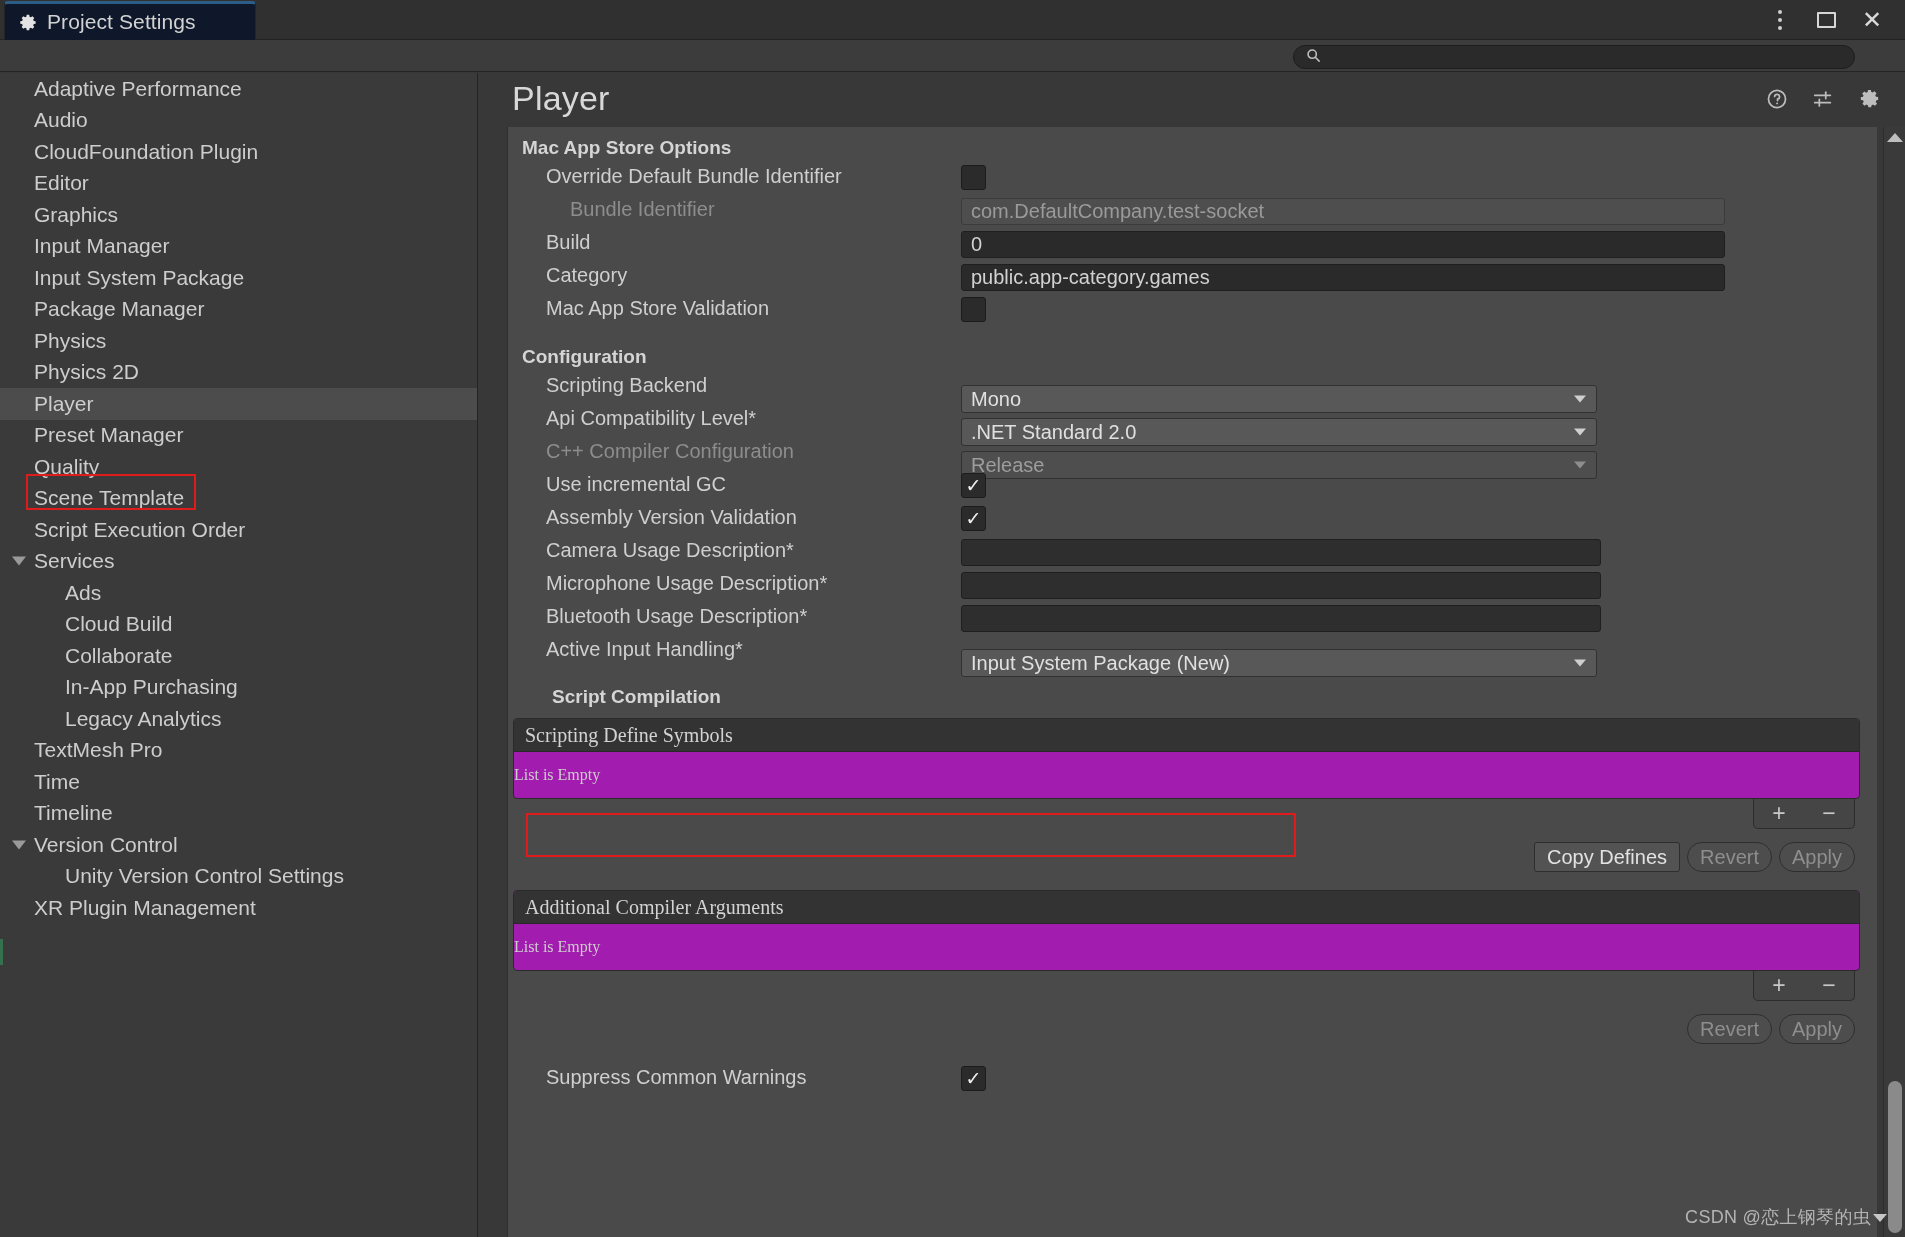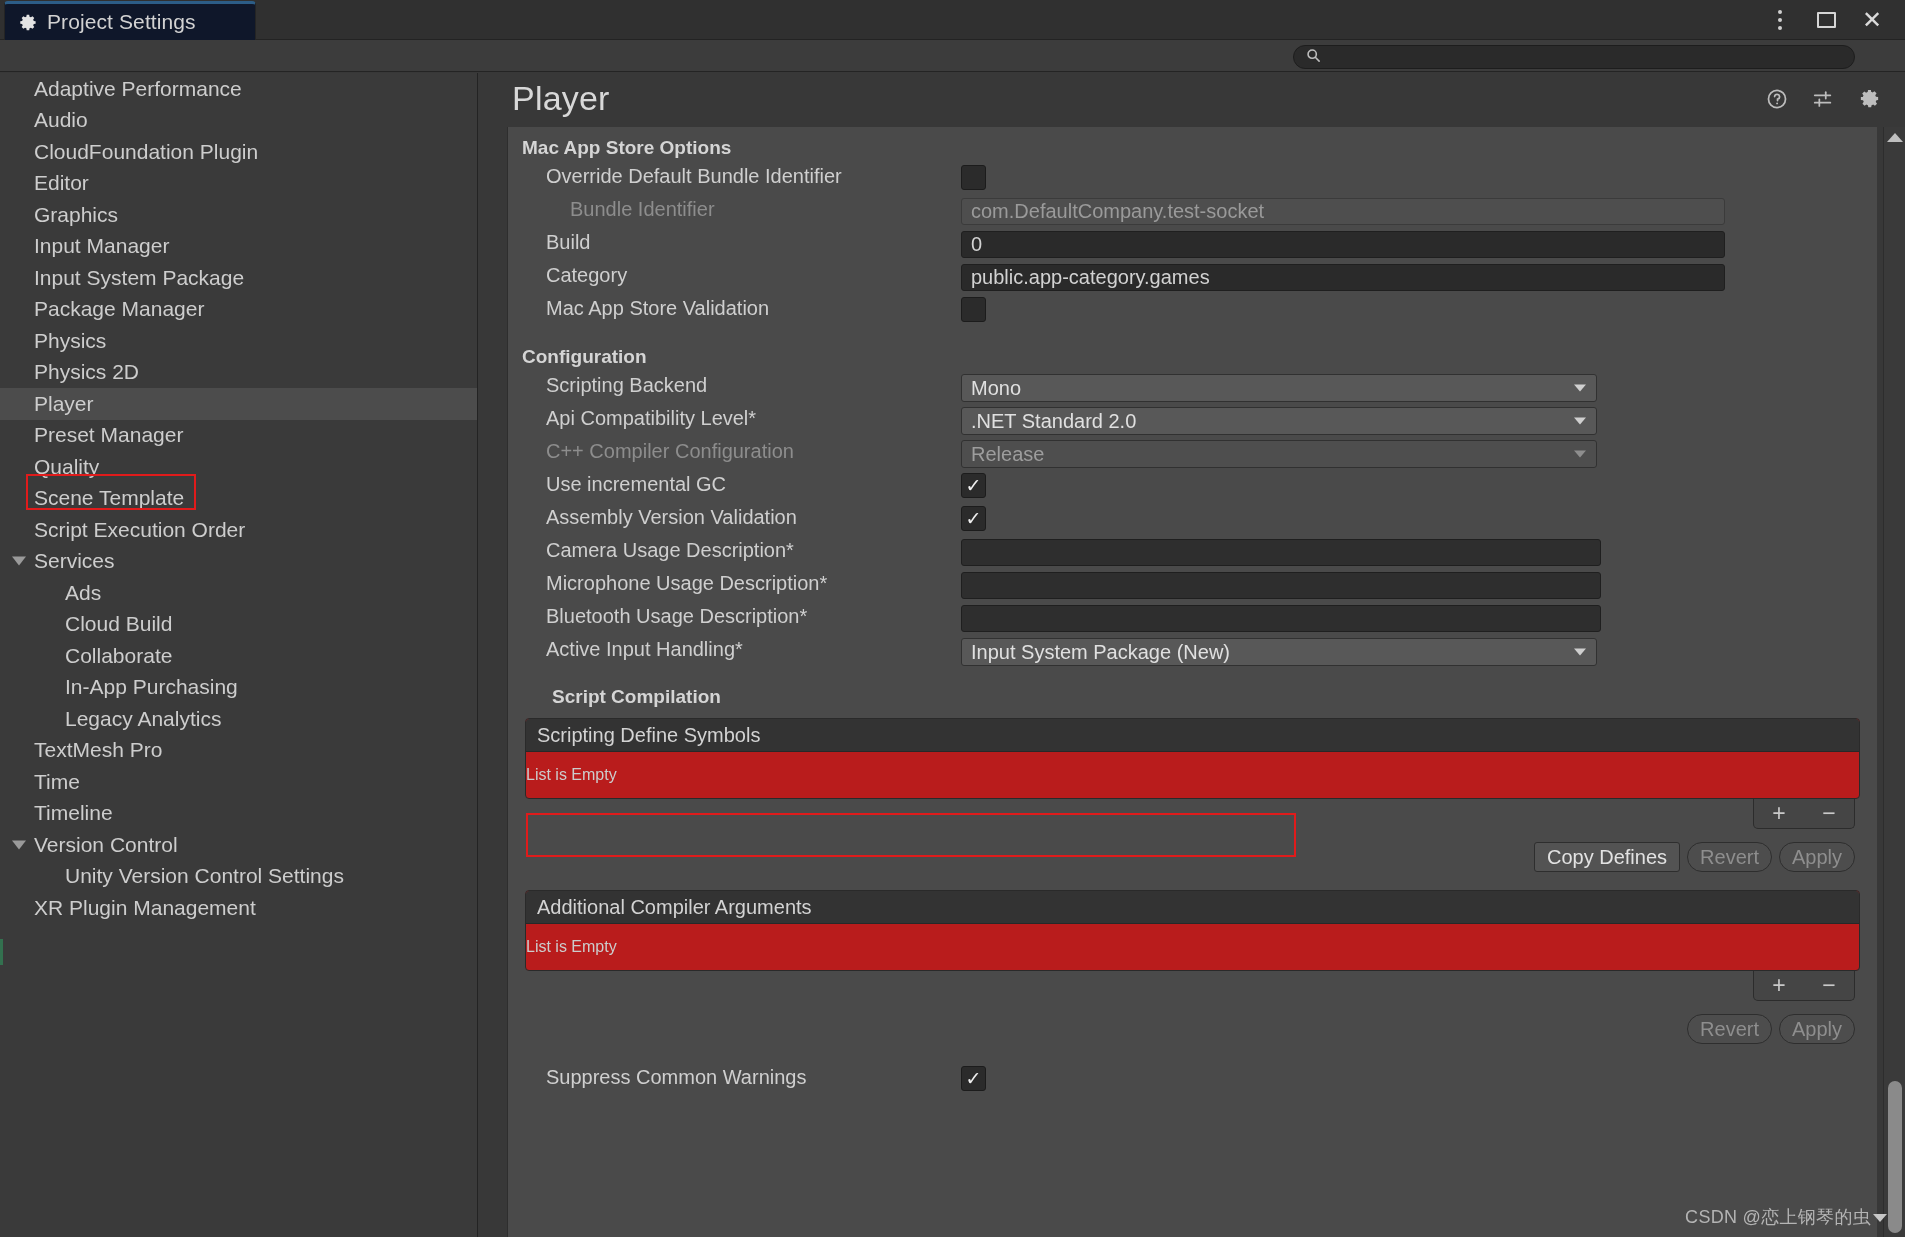--- a/index.html
+++ b/index.html
@@ -135,36 +135,36 @@
     border: 1px solid #1f1f1f; border-radius: 3px;
     display: flex; align-items: center; padding-left: 9px;
     font-size: 20px; color: #d2d2d2; white-space: nowrap;
   }
   .textfield.readonly { background: #4e4e4e; border-color: #3b3b3b; color: #9a9a9a; }
   .textfield.empty { background: #2e2e2e; }
   .popup {
     height: 28px; width: 636px; background: #585858;
     border: 1px solid #313131; border-radius: 3px;
     display: flex; align-items: center; padding-left: 9px;
-    font-size: 20px; color: #e0e0e0; position: relative; white-space: nowrap;
+    font-size: 20px; color: #e0e0e0; position: relative; white-space: nowrap; margin-top: 11px;
   }
   .popup.dim { color: #9d9d9d; background: #4e4e4e; }
   .popup .caret {
     position: absolute; right: 10px; top: 50%; transform: translateY(-50%);
     width: 0; height: 0;
     border-left: 6px solid transparent; border-right: 6px solid transparent;
     border-top: 7px solid #cfcfcf;
   }
   .popup.dim .caret { border-top-color: #8e8e8e; }
   .field-slot { position: absolute; left: 453px; }
 
   
   .listbox {
-    margin: 4px 17px 0 17px;
-    background: #b91c1c; border: 1px solid #2a2a2a; border-radius: 4px;
+    margin: 4px 17px 0 5px;
+    background: #a21caf; border: 1px solid #2a2a2a; border-radius: 4px; font-family: Liberation Serif, serif;
   }
   .listbox .lb-head {
     height: 33px; background: #333333; border-bottom: 1px solid #282828;
     display: flex; align-items: center; padding-left: 11px;
     font-size: 20px; color: #d3d3d3;
     border-top-left-radius: 3px; border-top-right-radius: 3px;
   }
   .listbox .lb-body {
     height: 46px; display: flex; align-items: center; padding-left: 0;
     font-size: 16px; color: #cccccc;

